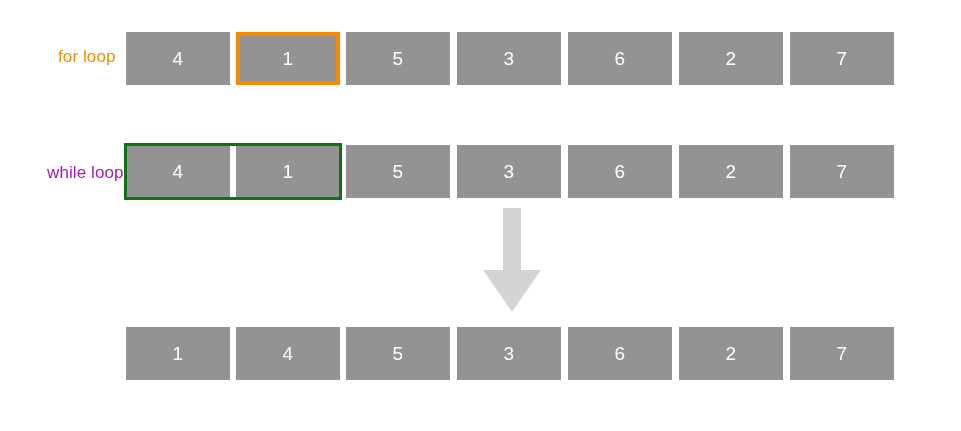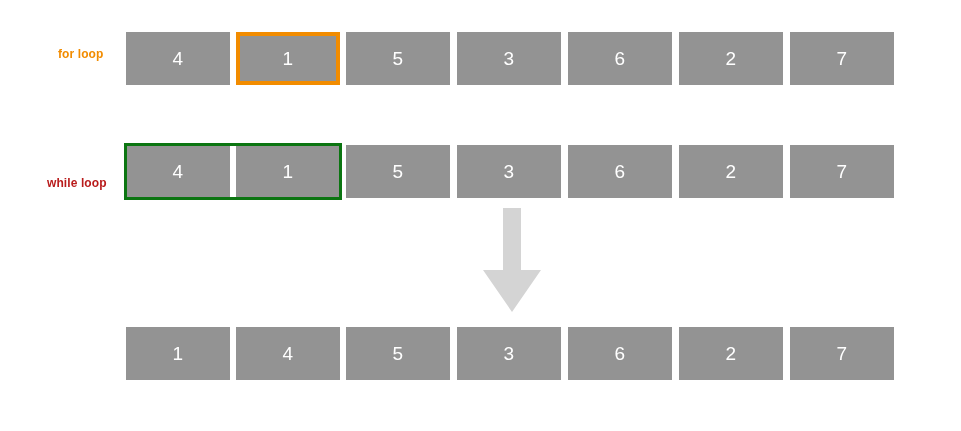--- a/index.html
+++ b/index.html
@@ -48,35 +48,35 @@
   }
 
   .cell.highlight-orange {
     border: 4px solid #F28C00;
     background: #939393;
   }
 
   
   .row-label {
     position: absolute;
-    font-size: 12px;
-    font-weight: bold;
+    font-size: 17px;
+    font-weight: normal;
     white-space: nowrap;
     letter-spacing: 0.1px;
   }
   .row-label.for-loop {
     left: 58px;
     top: 47px;
     color: #F28C00;
     z-index: 6;
   }
   .row-label.while-loop {
     left: 47px;
-    top: 176px;
-    color: #b91c1c;
+    top: 163px;
+    color: #a21caf;
     z-index: 6;
   }
 
   
   .green-bracket {
     position: absolute;
     left: 124px;
     top: 143px;
     width: 218px;
     height: 57px;

